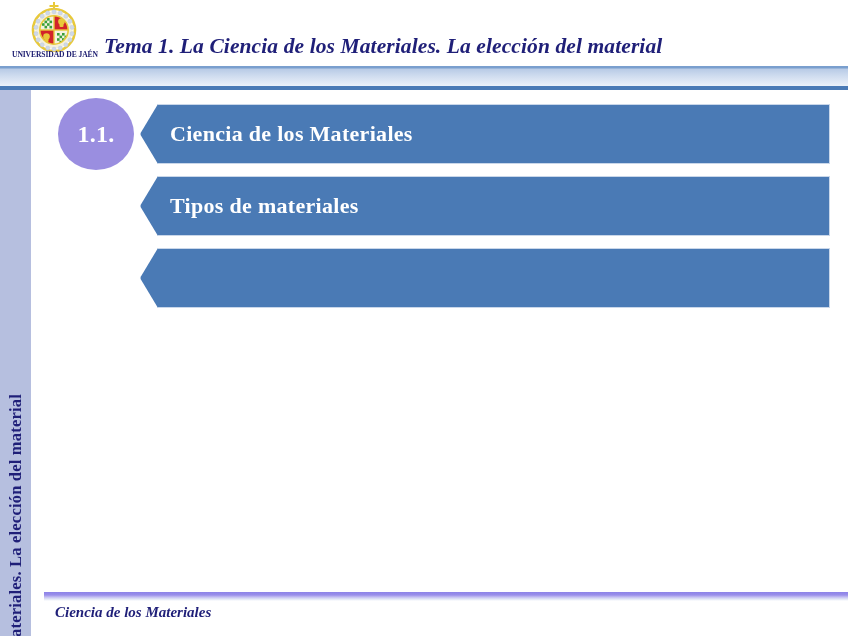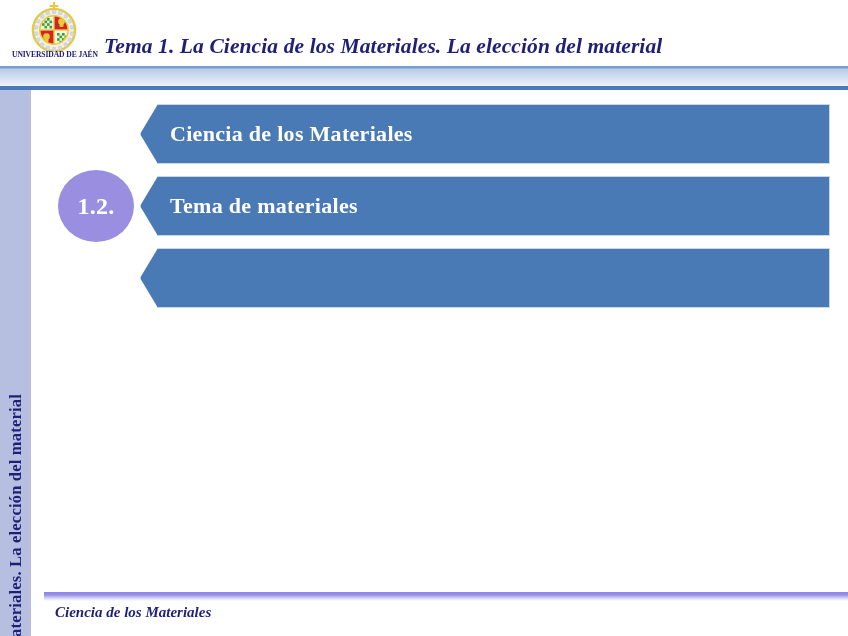--- a/index.html
+++ b/index.html
@@ -302,26 +302,26 @@
     <div class="sidebar-label">
       <span class="sidebar-text">Tema 1. La Ciencia de los Materiales. La elección del material</span>
     </div>
   </div>
 
   <div class="content">
 
     <div class="row row-1">
       <div class="banner"></div>
       <div class="banner-label">Ciencia de los Materiales</div>
+      <div class="bubble">1.1.</div>
     </div>
 
     <div class="row row-2">
       <div class="banner"></div>
-      <div class="banner-label">Tema de materiales</div>
-      <div class="bubble">1.2.</div>
+      <div class="banner-label">Tipos de materiales</div>
     </div>
 
     <div class="row row-3">
       <div class="banner"></div>
       <div class="banner-label indent">Criterios de selección</div>
     </div>
 
   </div>
 
   <div class="footer-rule"></div>

